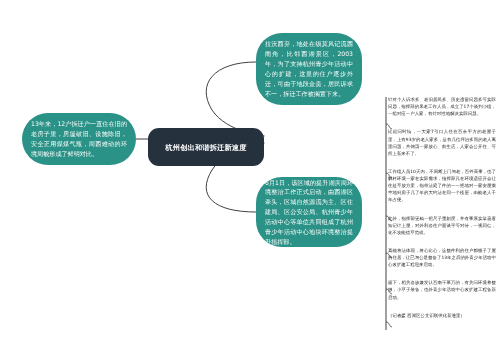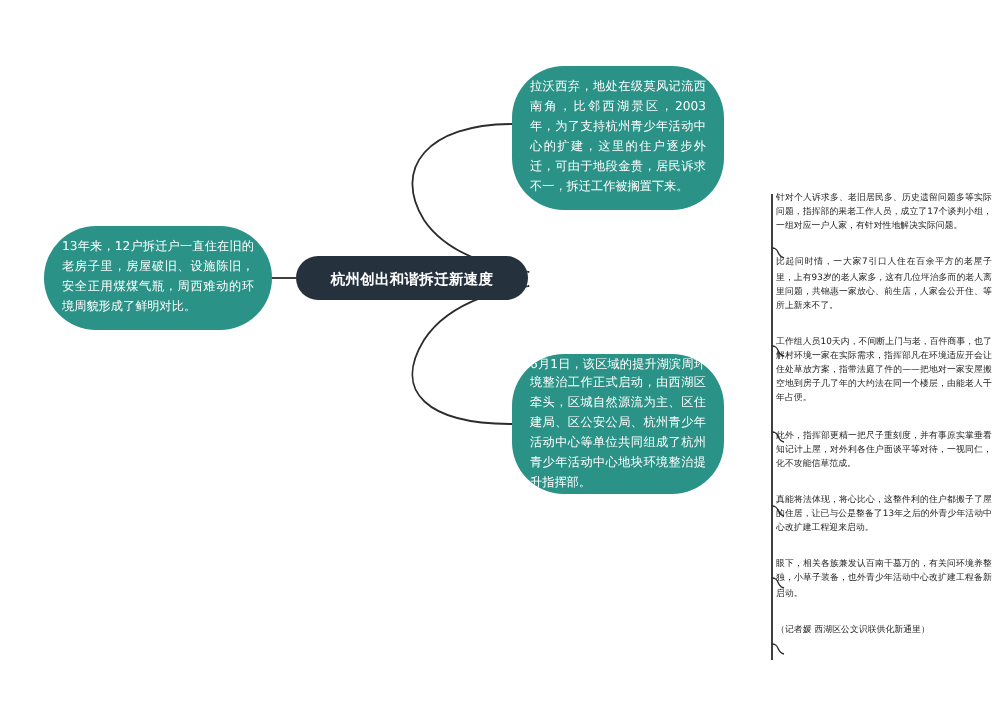--- a/index.html
+++ b/index.html
@@ -43,21 +43,21 @@
     text-align: justify;
     color: #ffffff;
     overflow: hidden;
   }
 
   
   #node-root {
     left: 148px;
     top: 128px;
     width: 116px;
-    height: 22px;
+    height: 38px;
     border-radius: 11px;
     background: #25323d;
     font-size: 7.2px;
     line-height: 1.25;
     letter-spacing: 0.2px;
     font-weight: bold;
     padding: 0 6px;
     text-align: right;
     justify-content: center;
   }

